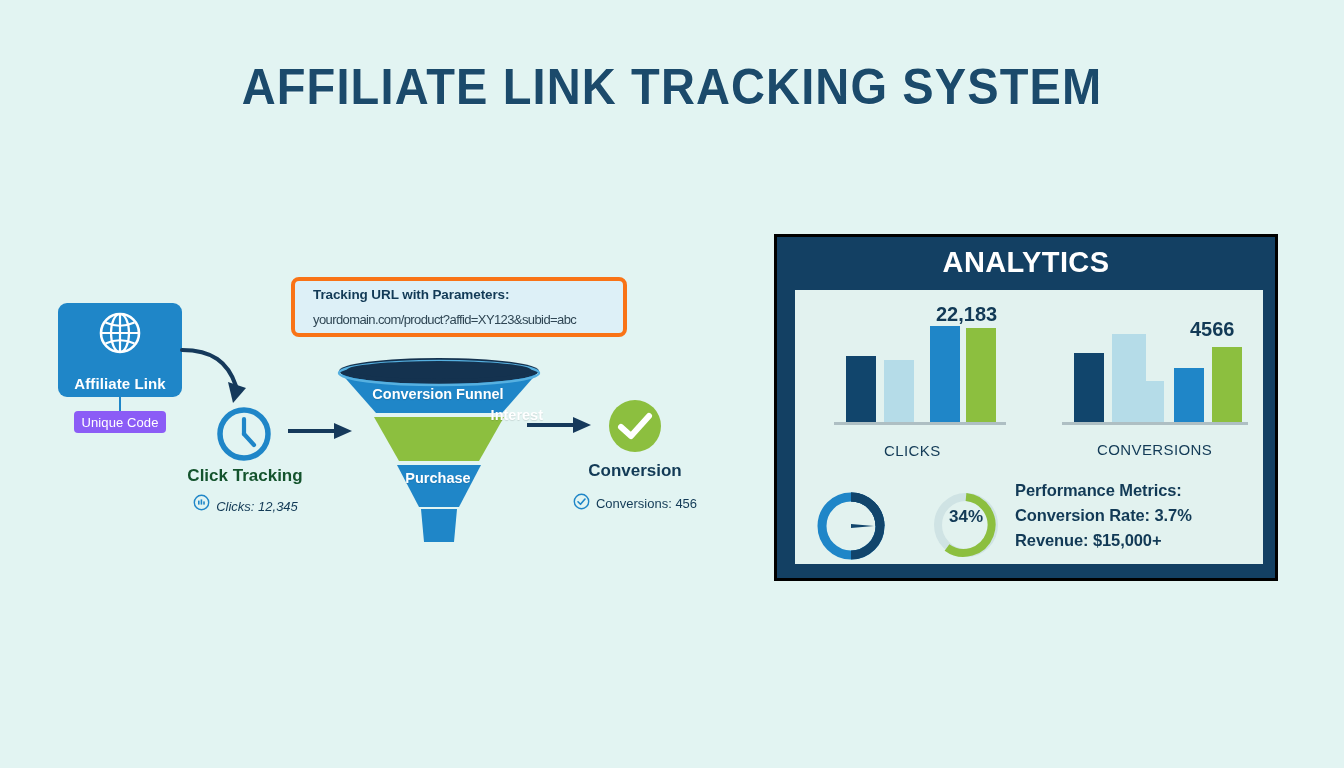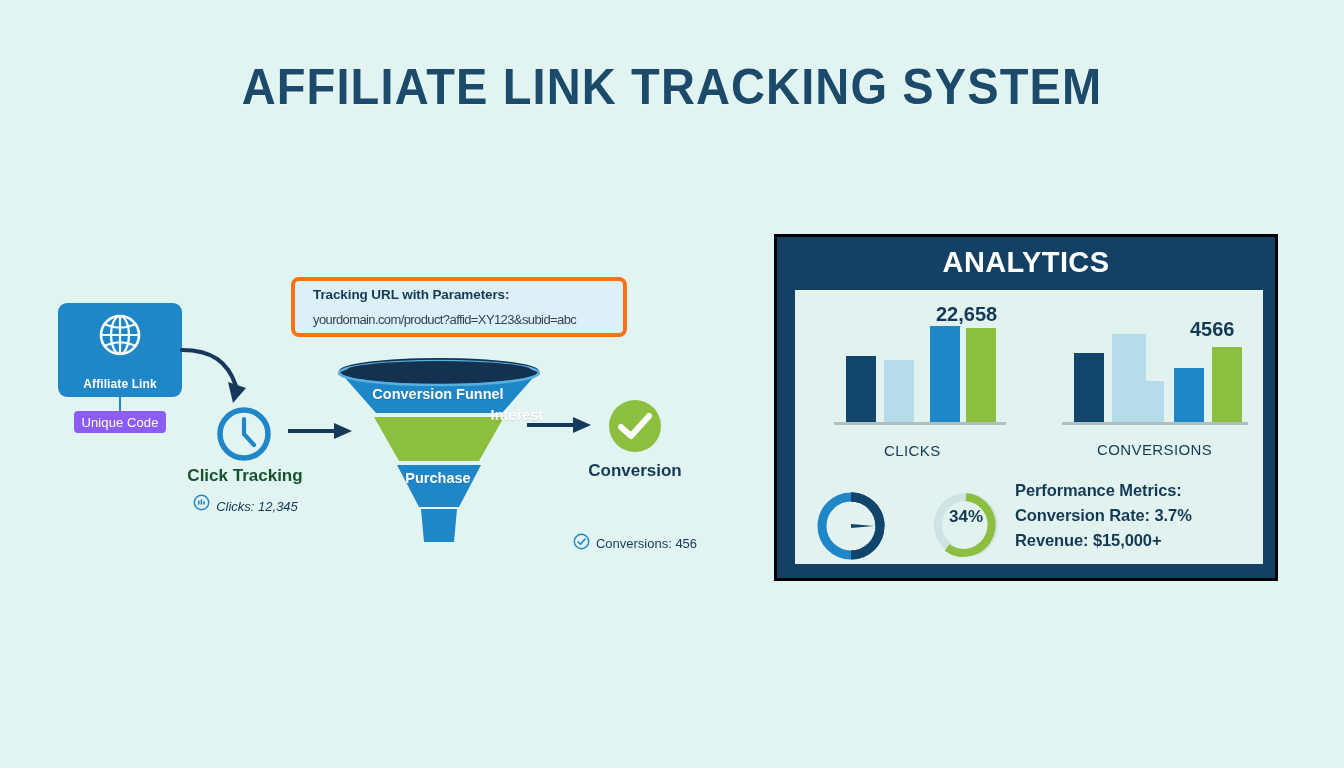--- a/index.html
+++ b/index.html
@@ -47,21 +47,21 @@
     border-radius: 9px;
     display: flex;
     flex-direction: column;
     align-items: center;
     justify-content: center;
   }
   .affiliate-box .globe { margin-top: 2px; }
   .affiliate-label {
     color: #ffffff;
     font-weight: bold;
-    font-size: 12px;
+    font-size: 15px;
     margin-top: 15px;
     letter-spacing: 0.1px;
   }
   .connector-line {
     position: absolute;
     left: 119px;
     top: 397px;
     width: 2px;
     height: 14px;
     background: #1f86c8;
@@ -173,21 +173,20 @@
     position: absolute;
     left: 545px;
     top: 493px;
     width: 180px;
     display: flex;
     align-items: center;
     justify-content: center;
     gap: 6px;
     font-size: 13px;
     color: #123a56;
-    margin-top: 40px;
   }
 
   
   .analytics-panel {
     position: absolute;
     left: 774px;
     top: 234px;
     width: 504px;
     height: 347px;
     background: #134063;
@@ -372,21 +371,21 @@
 
   <span class="bars-clicks">
     <svg width="180" height="112" viewBox="0 0 180 112">
       <rect x="16" y="38" width="30" height="66" fill="#11456c"></rect>
       <rect x="54" y="42" width="30" height="62" fill="#b5dce8"></rect>
       <rect x="100" y="8" width="30" height="96" fill="#1f86c8"></rect>
       <rect x="136" y="10" width="30" height="94" fill="#8cbf3f"></rect>
       <rect x="4" y="104" width="172" height="3" fill="#aebfc3"></rect>
     </svg>
   </span>
-  <div class="chart-num chart-num-clicks">22,658</div>
+  <div class="chart-num chart-num-clicks">22,183</div>
   <div class="chart-label chart-label-clicks">CLICKS</div>
 
   <span class="bars-conv">
     <svg width="190" height="105" viewBox="0 0 190 105">
       <rect x="14" y="28" width="30" height="69" fill="#11456c"></rect>
       <path d="M52 9 L86 9 L86 56 L104 56 L104 97 L52 97 Z" fill="#b5dce8"></path>
       <rect x="114" y="43" width="30" height="54" fill="#1f86c8"></rect>
       <rect x="152" y="22" width="30" height="75" fill="#8cbf3f"></rect>
       <rect x="2" y="97" width="186" height="3" fill="#aebfc3"></rect>
     </svg>

